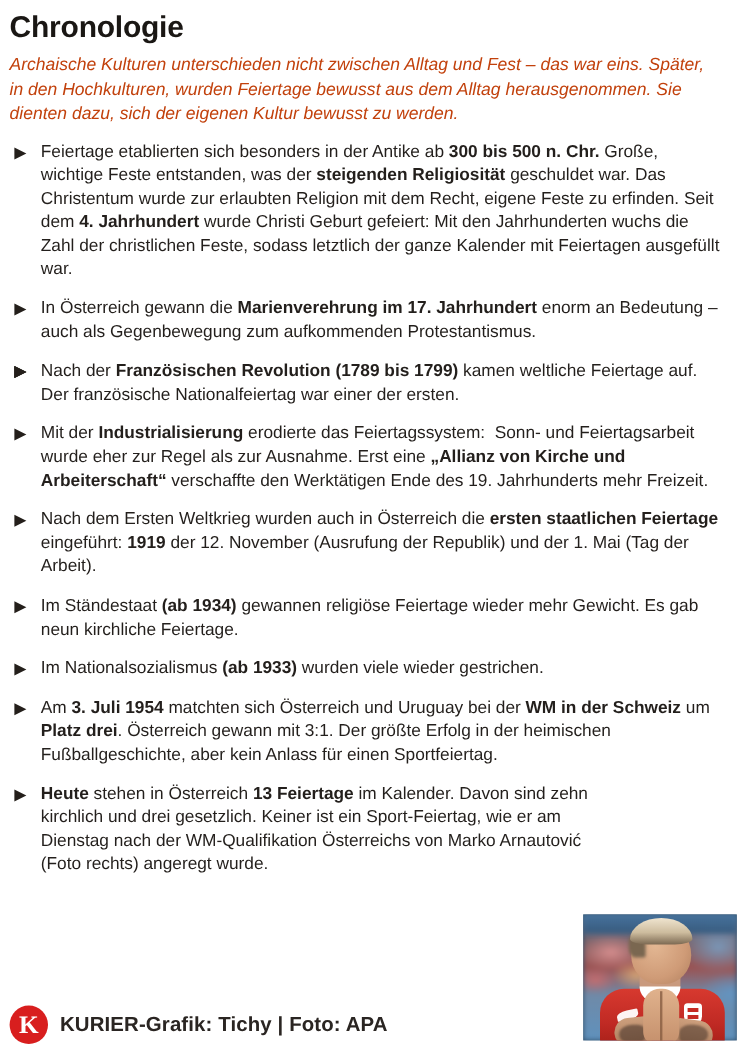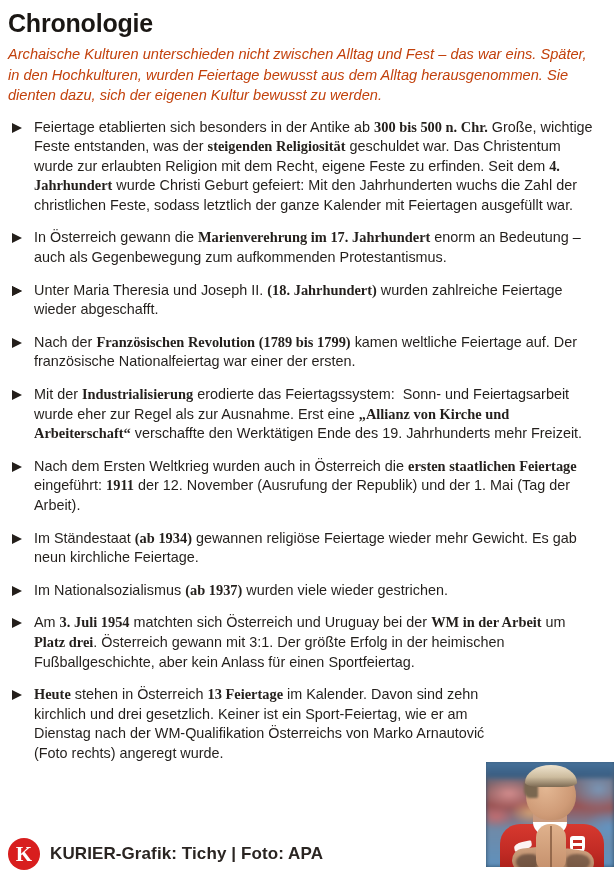--- a/index.html
+++ b/index.html
@@ -65,21 +65,20 @@
     left: 4px;
     top: 5px;
     width: 0;
     height: 0;
     border-left: 10px solid #241f1b;
     border-top: 5.5px solid transparent;
     border-bottom: 5.5px solid transparent;
   }
   .bullet b, .bullet strong {
     font-weight: bold;
-    font-family: Liberation Serif, serif;
   }
 
   
   .bullet.narrow {
     max-width: 470px;
   }
 
   
   .photo {
     position: absolute;
@@ -257,27 +256,27 @@
 <div class="page">
 
   <h1 class="title">Chronologie</h1>
 
   <p class="intro">Archaische Kulturen unterschieden nicht zwischen Alltag und Fest – das war eins. Später, in den Hochkulturen, wurden Feiertage bewusst aus dem Alltag herausgenommen. Sie dienten dazu, sich der eigenen Kultur bewusst zu werden.</p>
 
   <ul class="bullets">
       <li class="bullet"><span class="tri"></span><span>Feiertage etablierten sich besonders in der Antike ab <b>300 bis 500 n. Chr.</b> Große, wichtige Feste entstanden, was der <b>steigenden Religiosität</b> geschuldet war. Das Christentum wurde zur erlaubten Religion mit dem Recht, eigene Feste zu erfinden. Seit dem <b>4. Jahrhundert</b> wurde Christi Geburt gefeiert: Mit den Jahrhunderten wuchs die Zahl der christlichen Feste, sodass letztlich der ganze Kalender mit Feiertagen ausgefüllt war.</span></li>
       <li class="bullet"><span class="tri"></span><span>In Österreich gewann die <b>Marienverehrung im 17. Jahrhundert</b> enorm an Bedeutung – auch als Gegenbewegung zum aufkommenden Protestantismus.</span></li>
       <li class="bullet"><span class="tri"></span></li>
-      <li class="bullet"><span class="tri"></span><span>Unter Maria Theresia und Joseph II. <b>(18. Jahrhundert)</b> wurden zahlreiche Feiertage wieder abgeschafft.</span></li>
+      <li class="bullet"><span class="tri"></span></li>
       <li class="bullet"><span class="tri"></span><span>Nach der <b>Französischen Revolution (1789 bis 1799)</b> kamen weltliche Feiertage auf. Der französische Nationalfeiertag war einer der ersten.</span></li>
       <li class="bullet"><span class="tri"></span><span>Mit der <b>Industrialisierung</b> erodierte das Feiertagssystem:&nbsp; Sonn- und Feiertagsarbeit wurde eher zur Regel als zur Ausnahme. Erst eine <b>„Allianz von Kirche und Arbeiterschaft“</b> verschaffte den Werktätigen Ende des 19. Jahrhunderts mehr Freizeit.</span></li>
-      <li class="bullet"><span class="tri"></span><span>Nach dem Ersten Weltkrieg wurden auch in Österreich die <b>ersten staatlichen Feiertage</b> eingeführt: <b>1911</b> der 12. November (Ausrufung der Republik) und der 1. Mai (Tag der Arbeit).</span></li>
+      <li class="bullet"><span class="tri"></span><span>Nach dem Ersten Weltkrieg wurden auch in Österreich die <b>ersten staatlichen Feiertage</b> eingeführt: <b>1919</b> der 12. November (Ausrufung der Republik) und der 1. Mai (Tag der Arbeit).</span></li>
       <li class="bullet"><span class="tri"></span><span>Im Ständestaat <b>(ab 1934)</b> gewannen religiöse Feiertage wieder mehr Gewicht. Es gab neun kirchliche Feiertage.</span></li>
-      <li class="bullet"><span class="tri"></span><span>Im Nationalsozialismus <b>(ab 1937)</b> wurden viele wieder gestrichen.</span></li>
-      <li class="bullet"><span class="tri"></span><span>Am <b>3. Juli 1954</b> matchten sich Österreich und Uruguay bei der <b>WM in der Arbeit</b> um <b>Platz drei</b>. Österreich gewann mit 3:1. Der größte Erfolg in der heimischen Fußballgeschichte, aber kein Anlass für einen Sportfeiertag.</span></li>
+      <li class="bullet"><span class="tri"></span><span>Im Nationalsozialismus <b>(ab 1933)</b> wurden viele wieder gestrichen.</span></li>
+      <li class="bullet"><span class="tri"></span><span>Am <b>3. Juli 1954</b> matchten sich Österreich und Uruguay bei der <b>WM in der Schweiz</b> um <b>Platz drei</b>. Österreich gewann mit 3:1. Der größte Erfolg in der heimischen Fußballgeschichte, aber kein Anlass für einen Sportfeiertag.</span></li>
       <li class="bullet narrow"><span class="tri"></span><span><b>Heute</b> stehen in Österreich <b>13 Feiertage</b> im Kalender. Davon sind zehn kirchlich und drei gesetzlich. Keiner ist ein Sport-Feiertag, wie er am Dienstag nach der WM-Qualifikation Österreichs von Marko Arnautović (Foto rechts) angeregt wurde.</span></li>
     </ul>
 
   <div class="photo">
     <div class="bg-crowd"></div>
     <div class="stripe-top"></div>
     <div class="neck"></div>
     <div class="head"></div>
     <div class="fade-side"></div>
     <div class="hair"></div>

